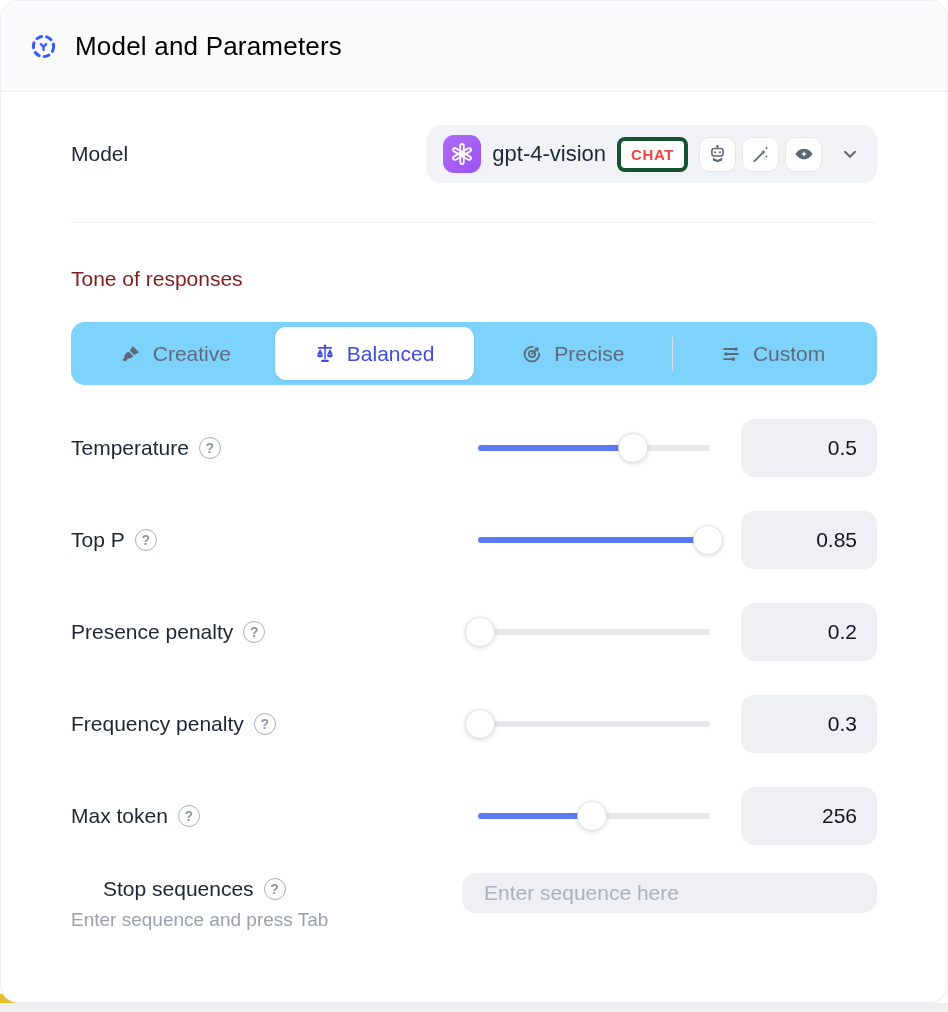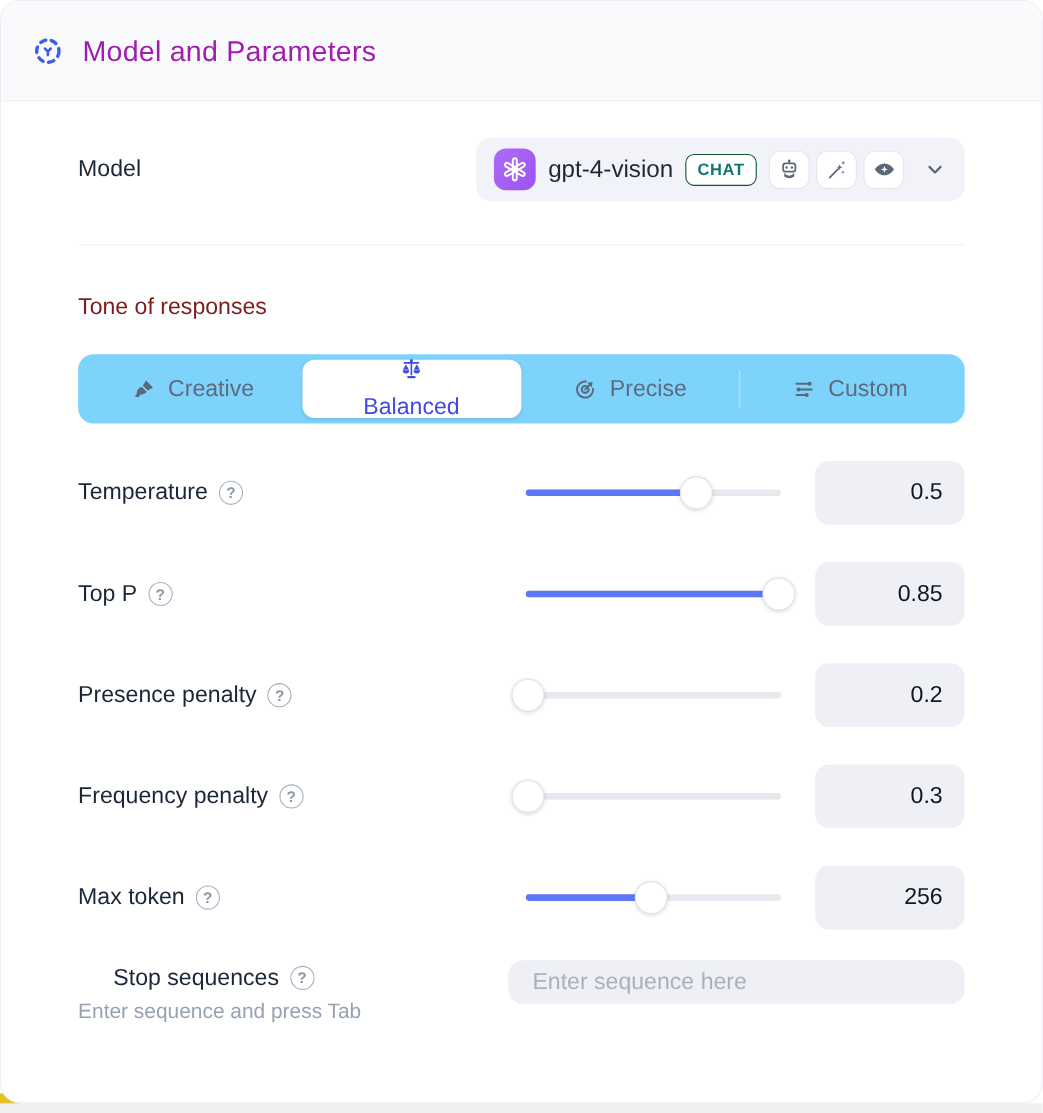--- a/index.html
+++ b/index.html
@@ -20,42 +20,42 @@
   .card{
     position:absolute; top:0; left:0; right:0; bottom:9px;
     background:#ffffff; border:1px solid #ededf2; border-radius:18px;
     overflow:hidden; z-index:2;
   }
   .card-header{
     height:91px; background:#f8fafc; border-bottom:1px solid #eef0f3;
     display:flex; align-items:center; padding:0 28px; gap:18px;
   }
   .header-icon{ width:28px; height:28px; display:flex; align-items:center; justify-content:center; }
-  .card-title{ font-size:26px; font-weight:500; color:#a21caf; letter-spacing:.2px; }
+  .card-title{ font-size:26px; font-weight:500; color:#000000; letter-spacing:.2px; }
 
   .card-body{ padding:0 70px; }
 
   
   .model-row{ margin-top:33px; display:flex; align-items:center; justify-content:space-between; }
   .field-label{ font-size:21px; color:#1b2637; }
   .model-select{
     height:58px; background:#f1f3f8; border-radius:14px;
     display:flex; align-items:center; gap:11px; padding:0 16px;
     cursor:pointer;
   }
   .provider-logo{
     width:38px; height:38px; border-radius:11px;
     background:linear-gradient(135deg,#b06bf8,#9b53f0);
     display:flex; align-items:center; justify-content:center;
   }
   .model-name{ font-size:22px; color:#1d2738; }
   .type-badge{
-    background:#ffffff; border:1px solid #14532d; border-radius:8px;
+    background:#ffffff; border:4px solid #14532d; border-radius:8px;
     padding:5px 10px; font-size:15px; font-weight:700; letter-spacing:.6px;
-    color:#0f766e;
+    color:#ef4444;
   }
   .chip{
     width:37px; height:35px; background:#ffffff; border:1px solid #e4e7ec;
     border-radius:10px; display:flex; align-items:center; justify-content:center;
   }
   .chips{ display:flex; gap:6px; }
   .chevron{ margin-left:6px; display:flex; align-items:center; }
 
   .hr{ margin-top:39px; height:1px; background:#f0f1f4; }
 
@@ -67,21 +67,20 @@
     display:flex; align-items:center; padding:5px; 
   }
   .seg-item{
     flex:1; height:53px; display:flex; align-items:center; justify-content:center;
     gap:11px; font-size:21px; color:#5f6b7d; border-radius:11px; cursor:pointer;
     white-space:nowrap;
   }
   .seg-item.selected{
     background:#ffffff; color:#3d4be0; font-weight:500;
     box-shadow:0 1px 3px rgba(20,30,60,.10);
-    flex-direction:column;
   }
   .seg-divider{ width:1px; height:34px; background:#d9dde6; }
 
   
   .param-row{ margin-top:34px; display:flex; align-items:center; }
   .param-row:first-of-type{ margin-top:36px; }
   .param-label-wrap{ flex:1; display:flex; align-items:center; gap:10px; }
   .help-icon{
     width:22px; height:22px; border-radius:50%;
     border:1.6px solid #a7b0bf; color:#8b96a8; font-size:14px; font-weight:700;

